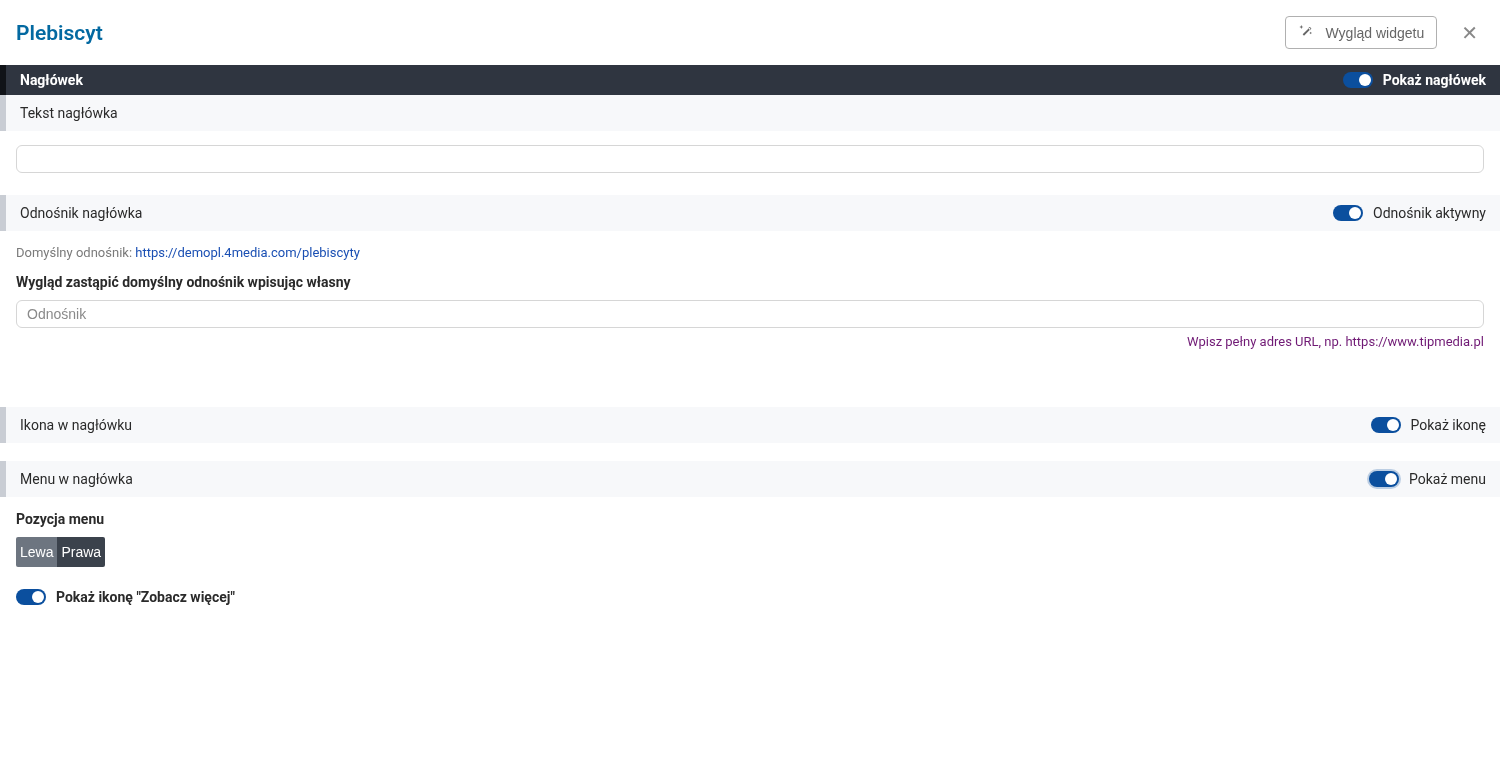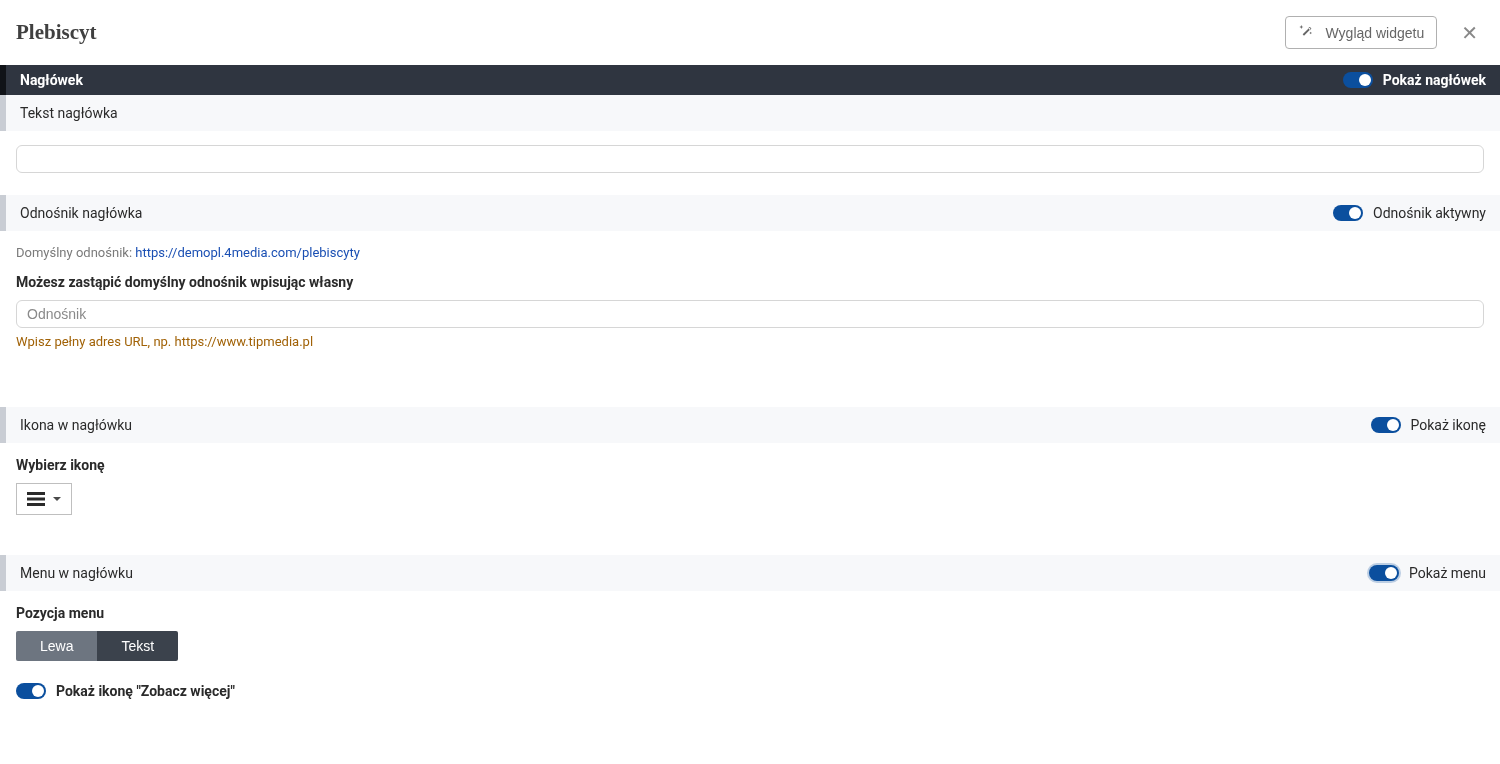--- a/index.html
+++ b/index.html
@@ -17,22 +17,21 @@
   }
   .modal-header {
     display: flex;
     align-items: center;
     justify-content: space-between;
     padding: 16px 22px 16px 16px;
   }
   .modal-title {
     font-size: 21px;
     font-weight: 600;
-    color: #404040;
-    font-family: Liberation Serif, serif;
+    color: #0369a1;
   }
   .header-right {
     display: flex;
     align-items: center;
     gap: 24px;
   }
   .widget-btn {
     display: inline-flex;
     align-items: center;
     gap: 12px;
@@ -122,22 +121,23 @@
     height: 28px;
     border: 1px solid #d6d6d6;
     border-radius: 6px;
     padding: 0 10px;
     font-size: 14px;
     color: #2a2a2a;
   }
   .text-input::placeholder { color: #8a8a8a; }
   .hint {
     font-size: 13px;
-    color: #a16207;
+    color: #701a75;
     margin-top: 6px;
+    text-align: right;
   }
   .link-line {
     font-size: 13px;
     color: #7a7a7a;
     padding: 14px 16px 0 16px;
   }
   .link-line a {
     color: #1a4fb3;
     text-decoration: none;
   }
@@ -166,21 +166,21 @@
     border-right: 4px solid transparent;
     border-top: 4px solid #4a4a4a;
   }
   .seg {
     display: inline-flex;
     border-radius: 2px;
     overflow: hidden;
   }
   .seg button {
     border: none;
-    padding: 7px 24px;
+    padding: 7px 4px;
     font-size: 14px;
     cursor: pointer;
     color: #fff;
   }
   .seg .active { background: #6d7580; }
   .seg .inactive { background: #3b424c; }
   .inline-toggle-row {
     display: flex;
     align-items: center;
     gap: 10px;
@@ -236,66 +236,53 @@
           <div class="knob"></div>
         </div>
       <span>Odnośnik aktywny</span>
     </div>
   </div>
   <div class="link-line">
     <span>Domyślny odnośnik:</span>
     <a href="#">https://demopl.4media.com/plebiscyty</a>
   </div>
   <div class="content-block">
-    <div class="field-label">Możesz zastąpić domyślny odnośnik wpisując własny</div>
+    <div class="field-label">Wygląd zastąpić domyślny odnośnik wpisując własny</div>
     <input type="text" class="text-input" placeholder="Odnośnik" style="">
     <div class="hint">Wpisz pełny adres URL, np. https://www.tipmedia.pl</div>
   </div>
 
   <div class="gap-block"></div>
 
   <div class="sub-header">
     <div class="title">Ikona w nagłówku</div>
     <div class="toggle-wrap">
       <div class="toggle on">
           <div class="knob"></div>
         </div>
       <span>Pokaż ikonę</span>
     </div>
   </div>
-  <div class="content-block">
-    <div class="field-label">Wybierz ikonę</div>
-    <div class="icon-picker">
-      <span class="glyph">
-        <svg viewBox="0 0 18 14" width="18" height="14">
-            <rect x="0" y="0" width="18" height="3" fill="#2a2a2a"></rect>
-            <rect x="0" y="5.5" width="18" height="3" fill="#2a2a2a"></rect>
-            <rect x="0" y="11" width="18" height="3" fill="#2a2a2a"></rect>
-          </svg>
-      </span>
-      <span class="caret"></span>
-    </div>
-  </div>
 
   <div class="gap-block" style="height:18px"></div>
 
   <div class="sub-header">
-    <div class="title">Menu w nagłówku</div>
+    <div class="title">Menu w nagłówka</div>
     <div class="toggle-wrap">
       <div class="toggle on outlined">
           <div class="knob"></div>
         </div>
       <span>Pokaż menu</span>
     </div>
   </div>
   <div class="content-block">
     <div class="field-label">Pozycja menu</div>
     <div class="seg">
       <button class="active">Lewa</button>
-      <button class="inactive">Tekst</button>
+      <button class="inactive">Prawa</button>
     </div>
     <div class="inline-toggle-row">
       <div class="toggle on">
           <div class="knob"></div>
         </div>
       <span class="label">Pokaż ikonę "Zobacz więcej"</span>
     </div>
   </div>
 
 </div>

